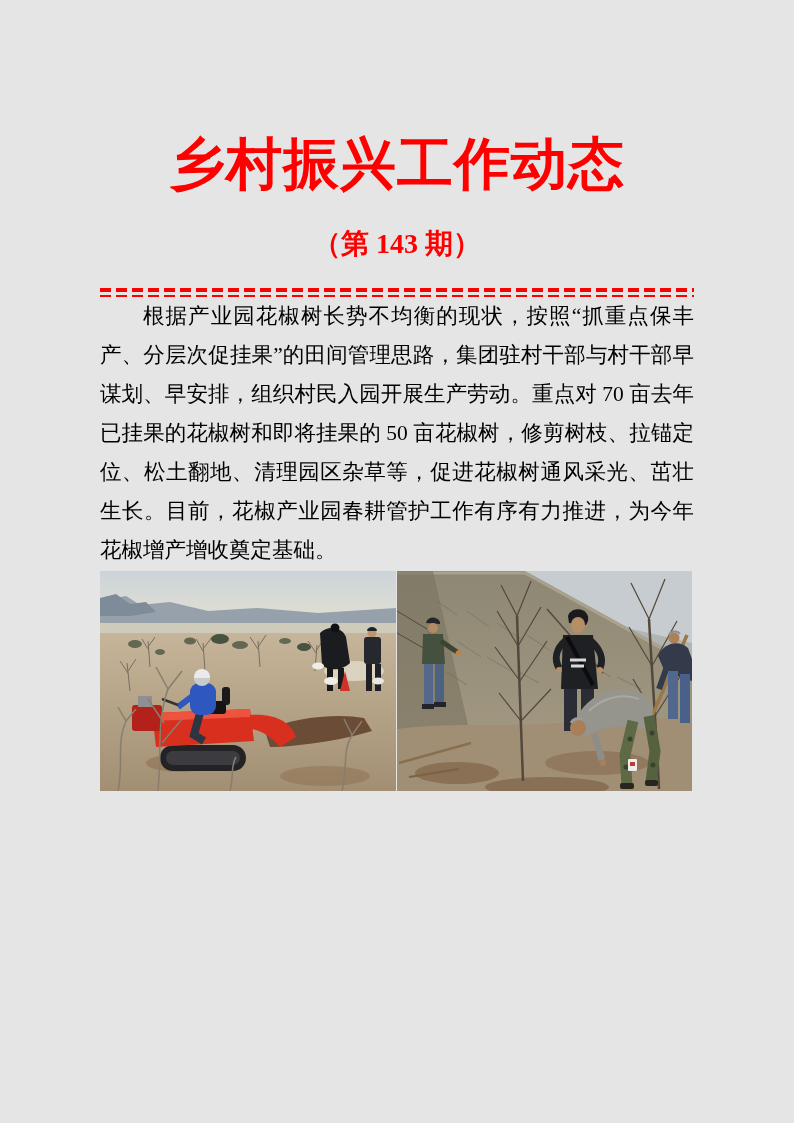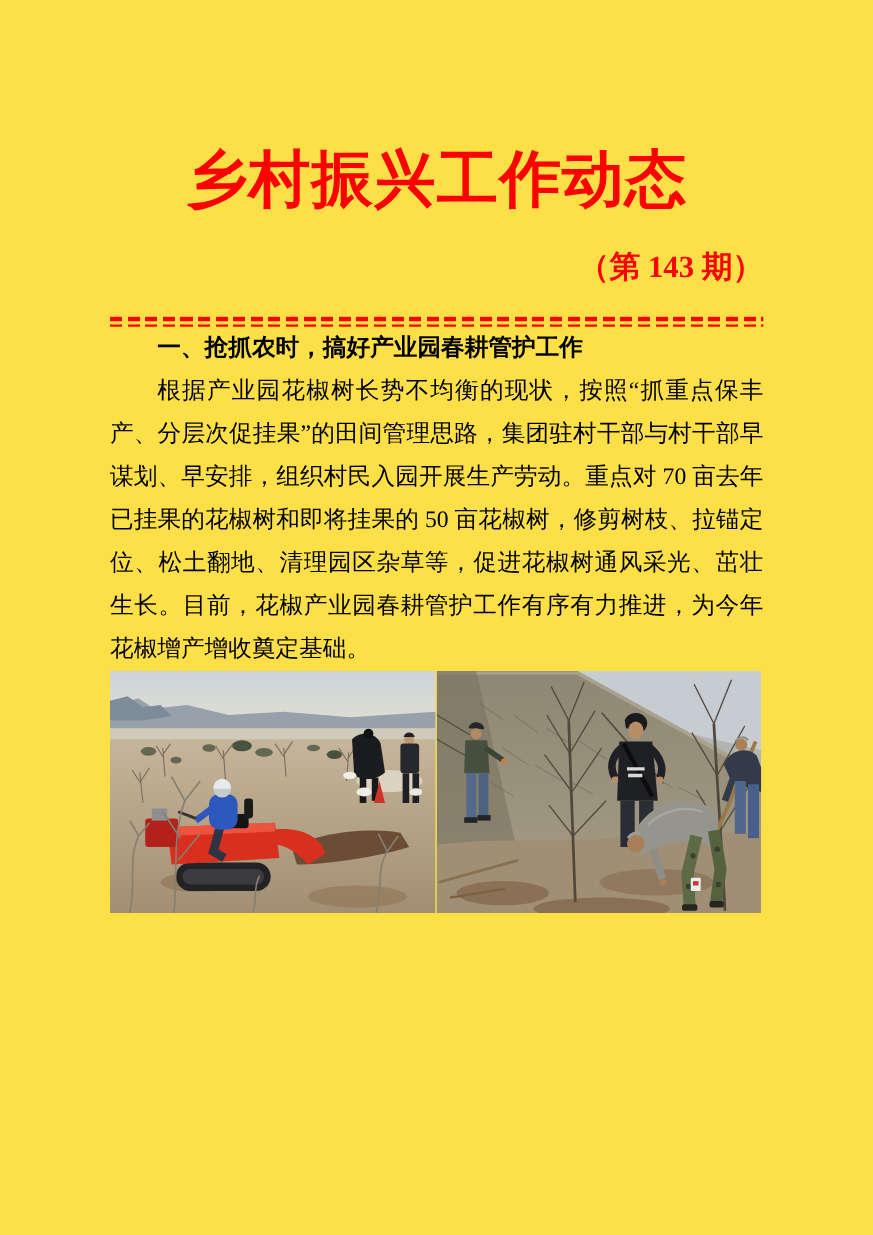--- a/index.html
+++ b/index.html
@@ -1,20 +1,20 @@
 <!DOCTYPE html>
 <html style="--accent-red: #FF0000;"><head>
 <meta charset="utf-8">
 <style>
   html,body { margin:0; padding:0; background:#ffffff; }
   .page {
     position:relative;
     width:794px; height:1123px;
     margin:0 auto;
-    background:#fde047;
+    background:#e5e5e5;
     box-sizing:border-box;
     padding:0 100px;
     overflow:hidden;
     font-family:"Liberation Serif", serif;
     color:#000000;
   }
   .doc-title {
     margin:128px 0 0 0;
     font-size:56px;
     line-height:1.3;
@@ -22,21 +22,21 @@
     text-align:center;
     color:var(--accent-red,#ff0000);
     letter-spacing:1px;
     font-family:"Liberation Serif", serif;
   }
   .doc-issue {
     margin-top:26px;
     font-size:28px;
     line-height:1.2;
     font-weight:bold;
-    text-align:right;
+    text-align:center;
     color:var(--accent-red,#ff0000);
   }
   .separator {
     margin-top:28px;
     height:9px;
     background:
       repeating-linear-gradient(90deg, var(--accent-red,#ff0000) 0 11px, transparent 11px 16px),
       repeating-linear-gradient(90deg, var(--accent-red,#ff0000) 0 11px, transparent 11px 16px);
     background-size:100% 4px, 100% 2px;
     background-position:0 0, 0 7px;
@@ -72,21 +72,20 @@
 
 <div class="page">
 
   <h1 class="doc-title">乡村振兴工作动态</h1>
 
   <div class="doc-issue">（第 143 期）</div>
 
   <div class="separator"></div>
 
 
-  <h2 class="section-heading">一、抢抓农时，搞好产业园春耕管护工作</h2>
 
   <p class="para">根据产业园花椒树长势不均衡的现状，按照“抓重点保丰产、分层次促挂果”的田间管理思路，集团驻村干部与村干部早谋划、早安排，组织村民入园开展生产劳动。重点对 70 亩去年已挂果的花椒树和即将挂果的 50 亩花椒树，修剪树枝、拉锚定位、松土翻地、清理园区杂草等，促进花椒树通风采光、茁壮生长。目前，花椒产业园春耕管护工作有序有力推进，为今年花椒增产增收奠定基础。</p>
 
   <div class="photo-row">
 
     <figure role="img" aria-label="村民驾驶红色履带式旋耕机在花椒产业园松土翻地">
       <svg width="296" height="220" viewBox="0 0 296 220">
         <defs>
           <linearGradient id="skyL" x1="0" y1="0" x2="0" y2="1">
             <stop offset="0" stop-color="#ccd4da"></stop>

